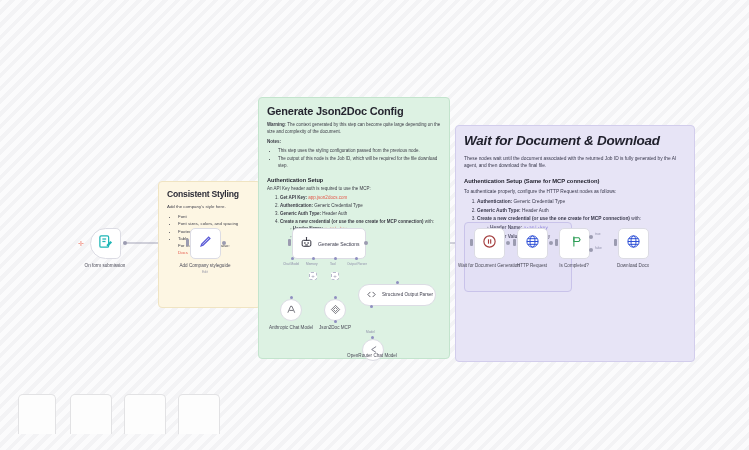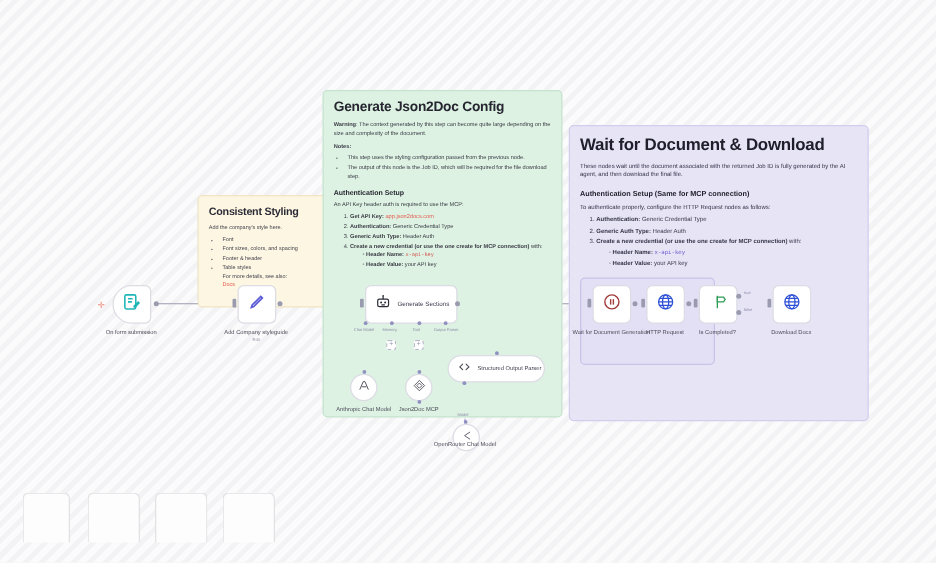--- a/index.html
+++ b/index.html
@@ -18,20 +18,21 @@
   }
 
   #canvas { position: absolute; inset: 0; }
 
   
   .sticky {
     position: absolute;
     border-radius: 4px;
     padding: 7px 8px 6px 8px;
     overflow: hidden;
+    margin-top: 25px;
   }
   .sticky h2 {
     margin: 0 0 5px 0;
     font-weight: bold;
     letter-spacing: -0.2px;
   }
   .sticky p { margin: 0 0 3px 0; }
   .sticky ul { margin: 0 0 2px 0; padding-left: 11px; }
   .sticky ol { margin: 0; padding-left: 13px; }
   .sticky li { margin: 0 0 1px 0; }
@@ -43,21 +44,21 @@
   
   #sticky-input-form {
     left: 55px; top: 198px; width: 91px; height: 80px;
     background: #e9f3fb; border: 1px solid #cfe3f2;
   }
   #sticky-input-form h2 { font-size: 9.5px; color: #2b2b36; }
   #sticky-input-form p { font-size: 4.4px; color: #45454f; line-height: 1.45; }
 
   
   #sticky-styling {
-    left: 158px; top: 156px; width: 103px; height: 90px;
+    left: 158px; top: 156px; width: 103px; height: 127px;
     background: #fdf6e3; border: 1px solid #f0e4c2;
   }
   #sticky-styling h2 { font-size: 8.6px; color: #2b2b36; }
   #sticky-styling p, #sticky-styling li { font-size: 4.4px; color: #45454f; line-height: 1.5; }
   #sticky-styling a { color: #e4584b; text-decoration: none; font-size: 4.4px; }
 
   
   #sticky-json2doc {
     left: 258px; top: 72px; width: 192px; height: 262px;
     background: #ddf2e3; border: 1px solid #c3e4cd;
@@ -68,21 +69,21 @@
   }
   #sticky-json2doc p, #sticky-json2doc li { font-size: 4.5px; color: #3b3b45; line-height: 1.5; }
   #sticky-json2doc a { color: #e4584b; text-decoration: none; }
   #sticky-json2doc .code { color: #d6544a; font-size: 4.2px; }
 
   
   #sticky-wait {
     left: 455px; top: 100px; width: 240px; height: 237px;
     background: #e7e4f6; border: 1px solid #d2cdec;
   }
-  #sticky-wait h2 { font-size: 13.5px; color: #1f1f2b; margin-bottom: 7px; }
+  #sticky-wait h2 { font-size: 13.5px; color: #1f1f2b; margin-bottom: 7px; font-style: italic; }
   #sticky-wait h3 { margin: 8px 0 4px 0; font-size: 5.8px; font-weight: bold; color: #22222e; }
   #sticky-wait p, #sticky-wait li { font-size: 4.8px; color: #37374a; line-height: 1.55; }
   #sticky-wait .code { color: #6d5fd0; font-size: 4.5px; }
 
   
   .stub {
     position: absolute; top: 394px; height: 40px;
     background: #fdfdfd; border: 1px solid #e2e2e4;
     border-radius: 5px 5px 0 0; border-bottom: none;
   }

